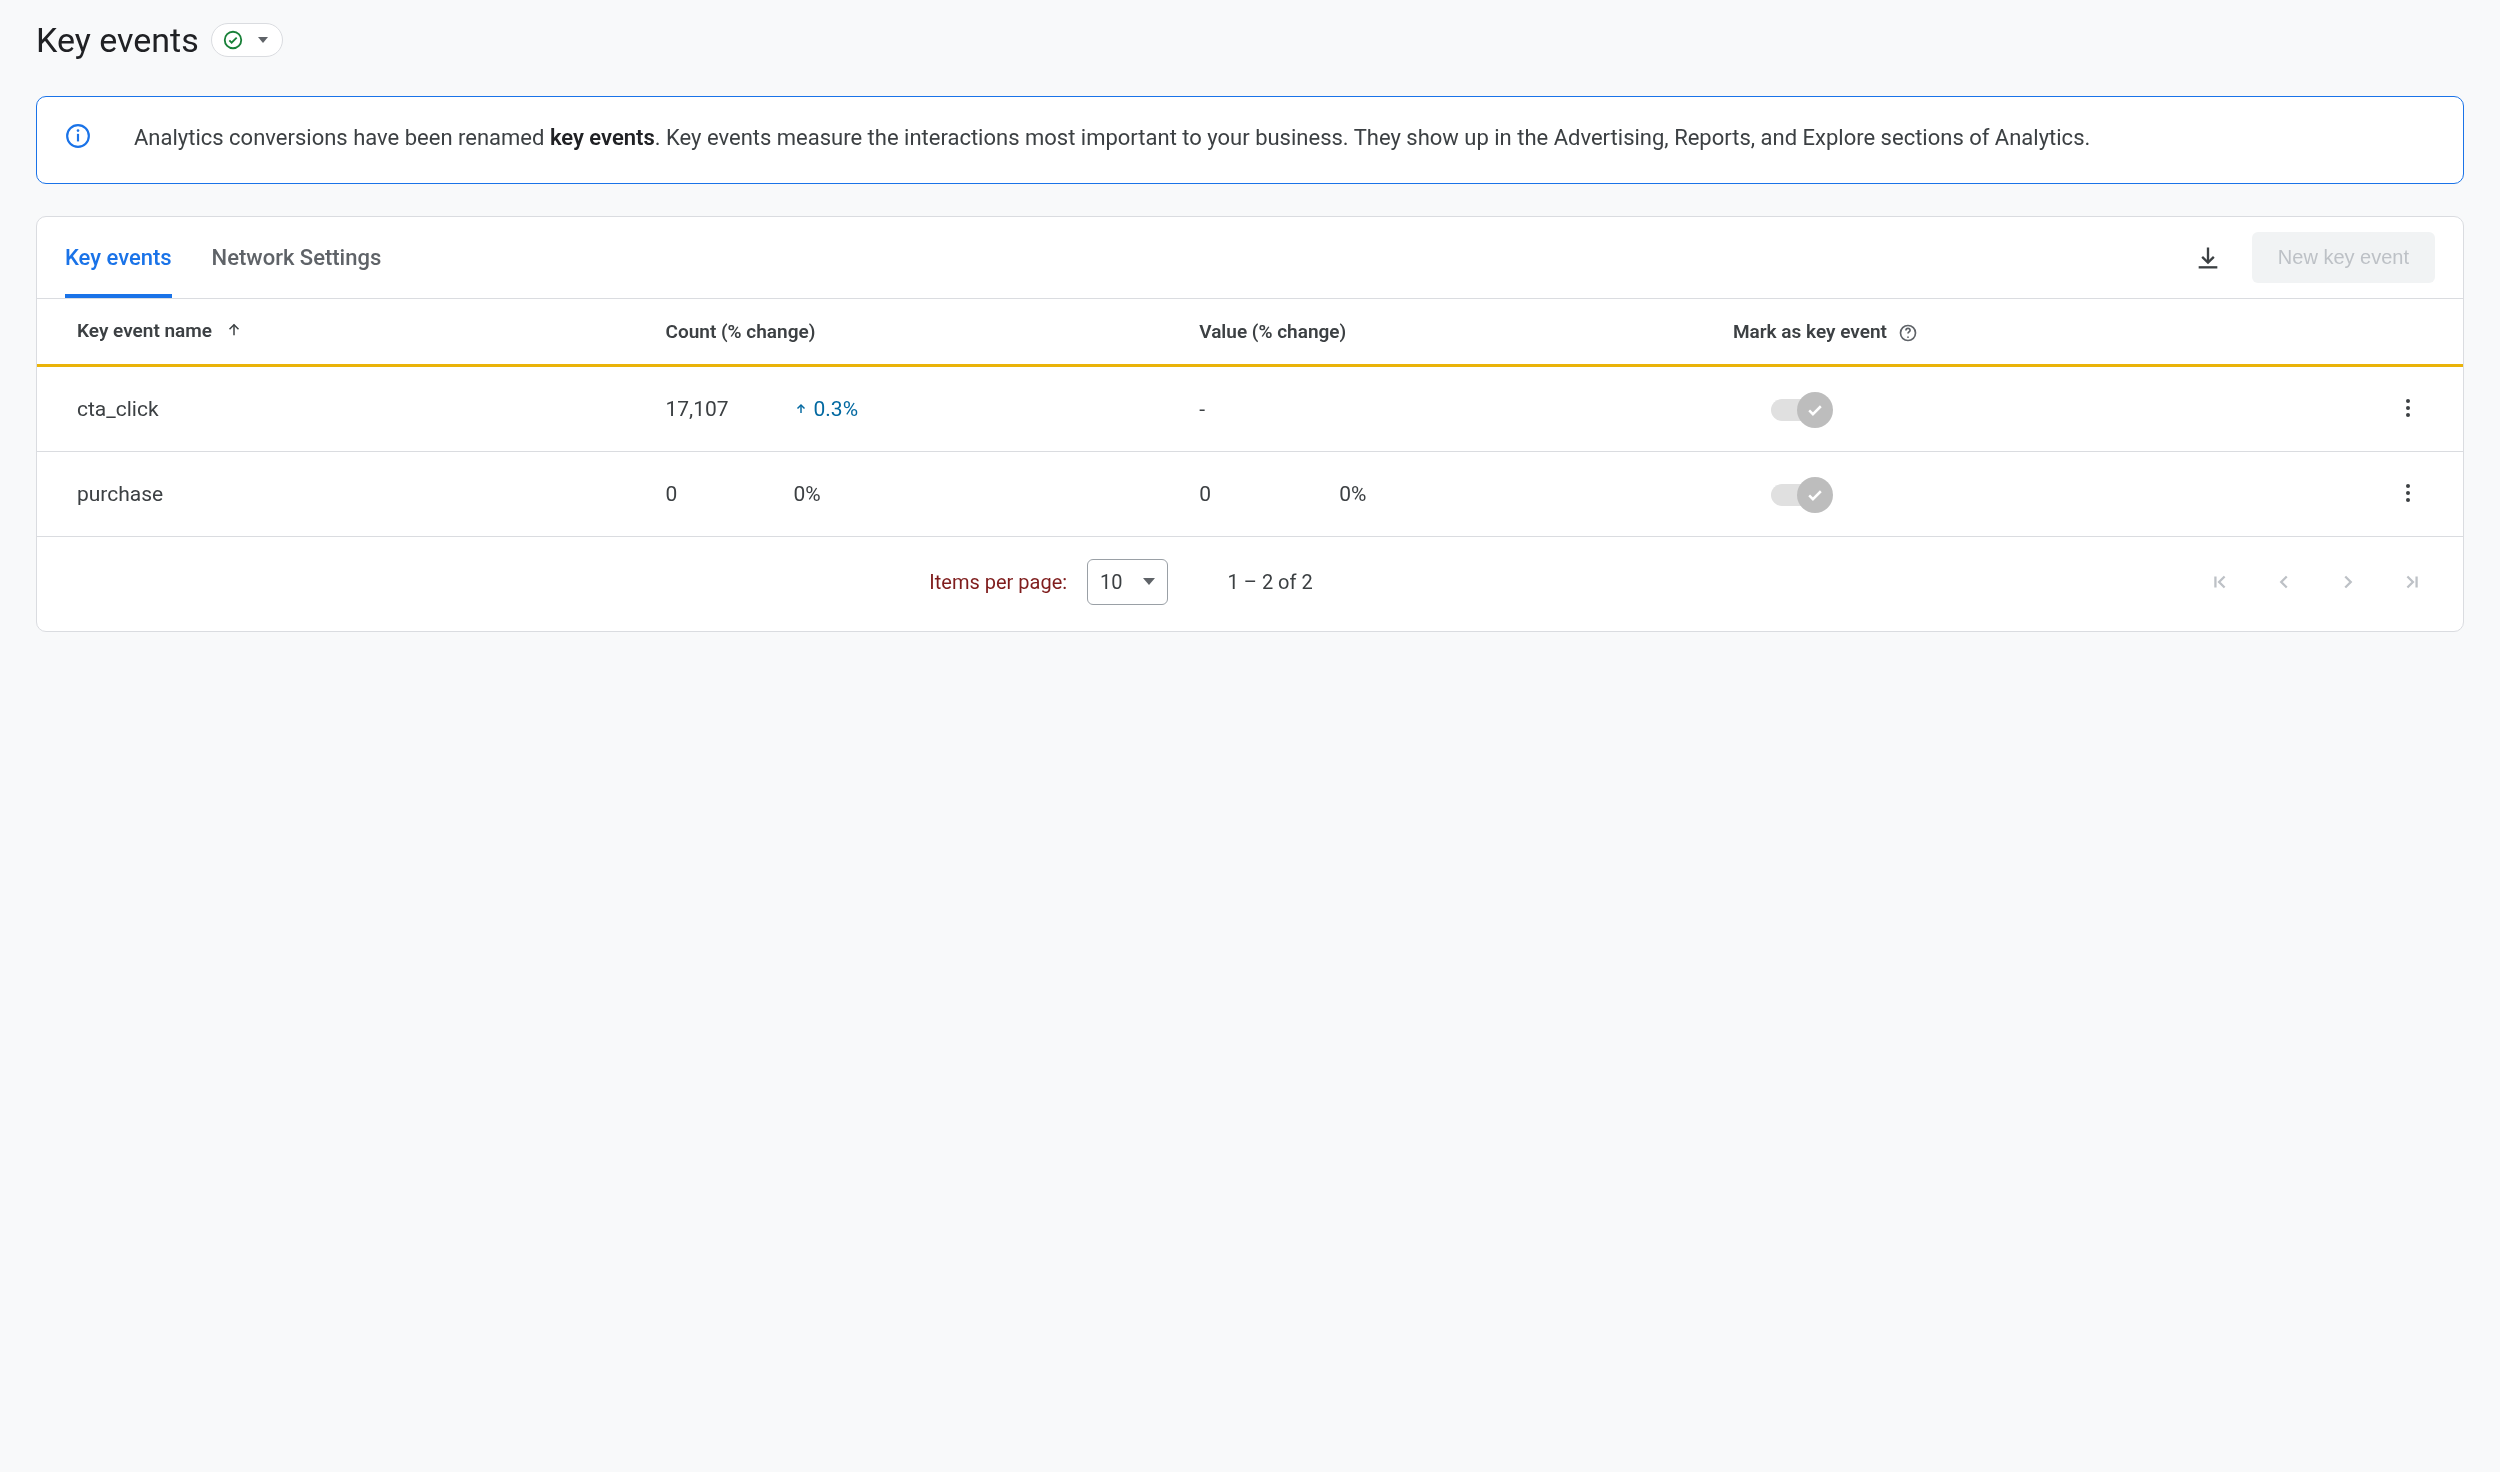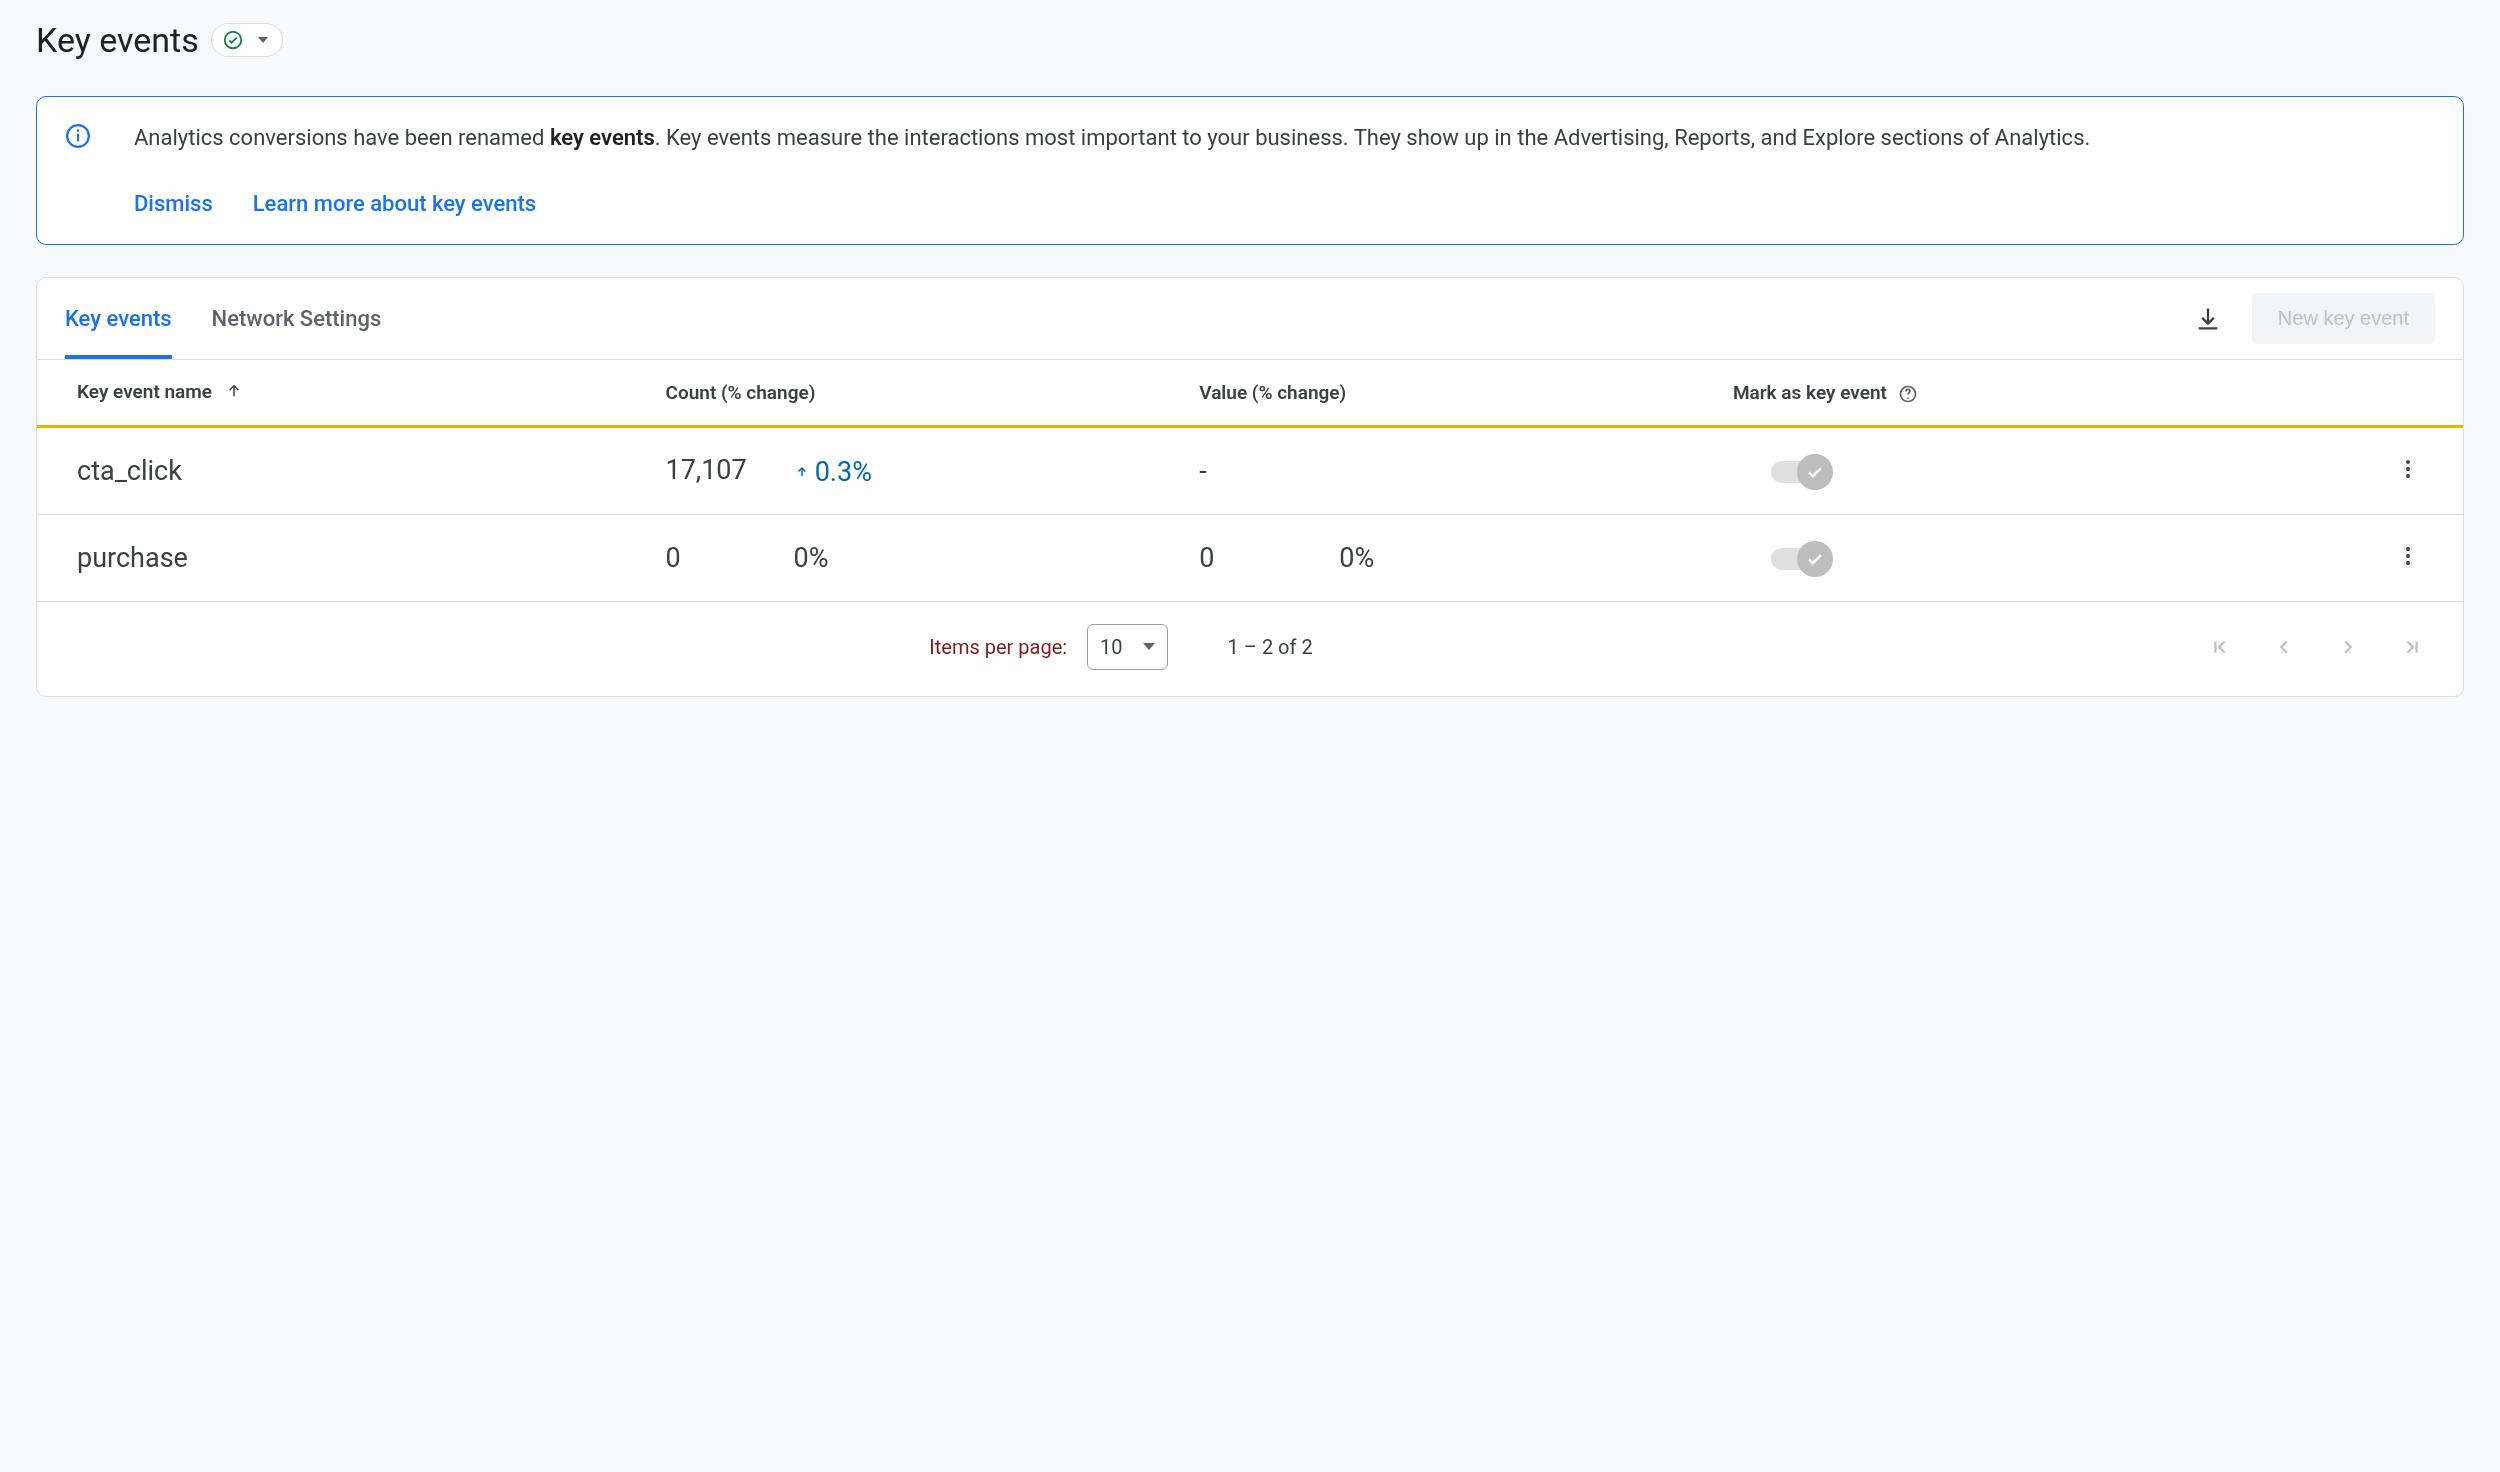--- a/index.html
+++ b/index.html
@@ -151,21 +151,21 @@
     display:inline-block;
     vertical-align: middle;
   }
   .help-icon {
     width: 20px; height: 20px;
     color: #5f6368;
     margin-left: 6px;
     vertical-align: middle;
   }
   tbody td {
-    font-size: 27px;
+    font-size: 21px;
     color: #3c4043;
     padding: 26px 22px;
     border-bottom: 1px solid #dadce0;
     vertical-align: middle;
   }
   tbody td:first-child { padding-left: 40px; }
   tbody td:last-child { padding-right: 40px; text-align: right; }
 
   .count-cell { white-space: nowrap; }
   .count-val { display:inline-block; min-width: 80px; }
@@ -274,24 +274,20 @@
   <div class="info-banner">
     <svg class="info-icon" viewBox="0 0 24 24" fill="none" stroke="currentColor" stroke-width="2">
       <circle cx="12" cy="12" r="10"></circle>
       <line x1="12" y1="10" x2="12" y2="17"></line>
       <circle cx="12" cy="7" r="1.2" fill="currentColor" stroke="none"></circle>
     </svg>
     <div class="info-body">
       <p class="info-text">
         <span>Analytics conversions have been renamed </span><strong>key events</strong><span>. Key events measure the interactions most important to your business. They show up in the Advertising, Reports, and Explore sections of Analytics.</span>
       </p>
-      <div class="info-actions">
-        <a>Dismiss</a>
-        <a>Learn more about key events</a>
-      </div>
     </div>
   </div>
 
   <div class="card">
     <div class="card-header">
       <div class="tabs">
         <div class="tab active">Key events</div>
         <div class="tab">Network Settings</div>
       </div>
       <div class="header-actions">

